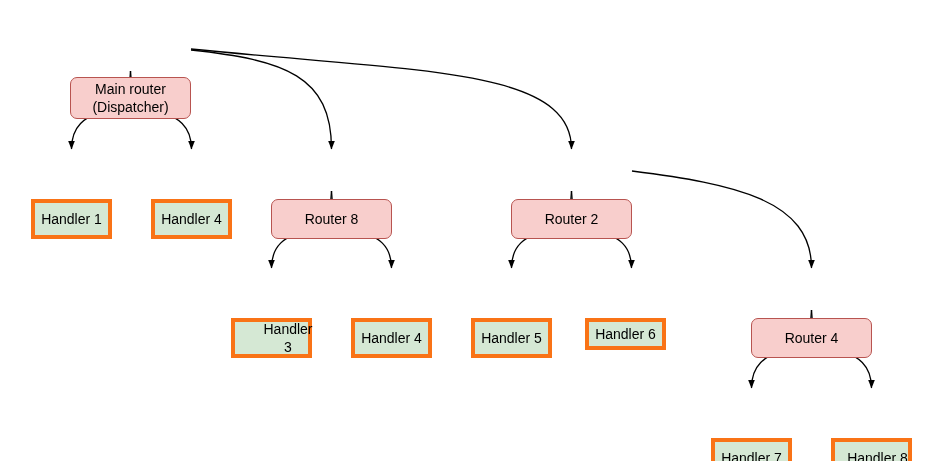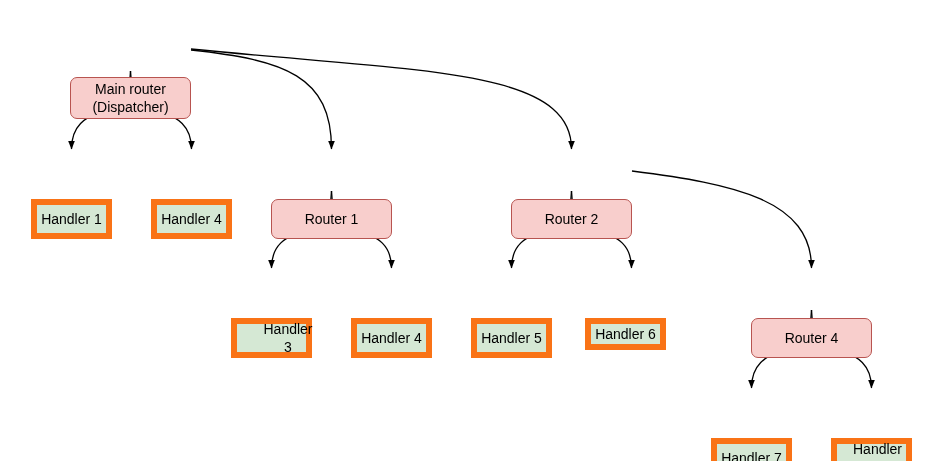--- a/index.html
+++ b/index.html
@@ -42,21 +42,21 @@
   .node .label {
     white-space: pre-line;
   }
   .router {
     background: #f8cecc;
     border: 1px solid #b85450;
     border-radius: 7px;
   }
   .handler {
     background: #d5e8d4;
-    border: 6px solid #f97316;
+    border: 4px solid #f97316;
   }
   
   .n-main { left: 70px;  top: 29px;  width: 121px; height: 42px; }
   .n-h1   { left: 31px;  top: 151px; width: 81px;  height: 40px; }
   .n-h2   { left: 151px; top: 151px; width: 81px;  height: 40px; }
   .n-r1   { left: 271px; top: 151px; width: 121px; height: 40px; }
   .n-r2   { left: 511px; top: 151px; width: 121px; height: 40px; }
   .n-h3   { left: 231px; top: 270px; width: 81px;  height: 40px; padding-left: 33px; }
   .n-h4   { left: 351px; top: 270px; width: 81px;  height: 40px; }
   .n-h5   { left: 471px; top: 270px; width: 81px;  height: 40px; }
@@ -96,21 +96,21 @@
 
   <div class="node handler n-h1">
     <span class="label">Handler 1</span>
   </div>
 
   <div class="node handler n-h2">
     <span class="label">Handler 4</span>
   </div>
 
   <div class="node router n-r1">
-    <span class="label">Router 1</span>
+    <span class="label">Router 8</span>
   </div>
 
   <div class="node router n-r2">
     <span class="label">Router 2</span>
   </div>
 
   <div class="node handler n-h3">
     <span class="label">Handler 3</span>
   </div>
 

